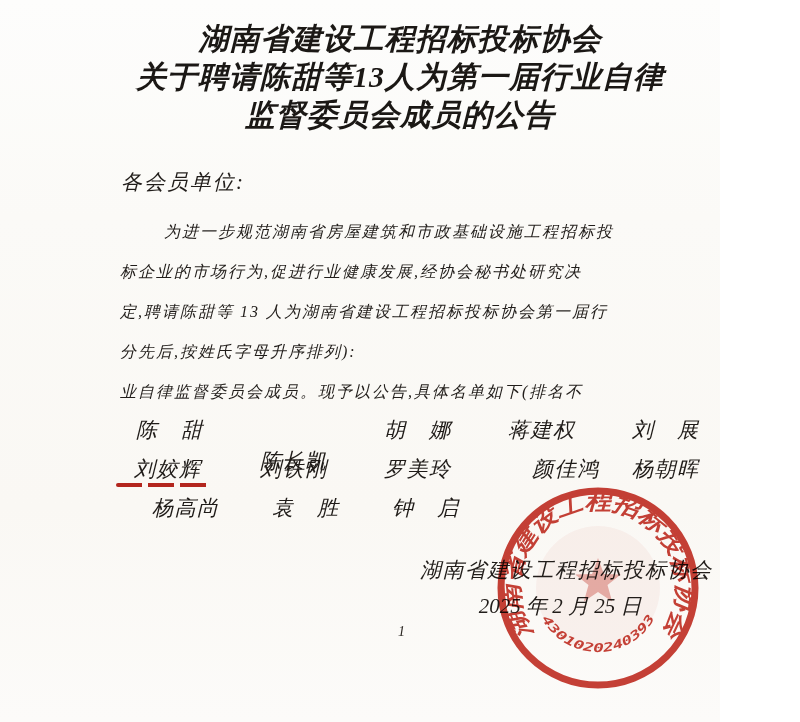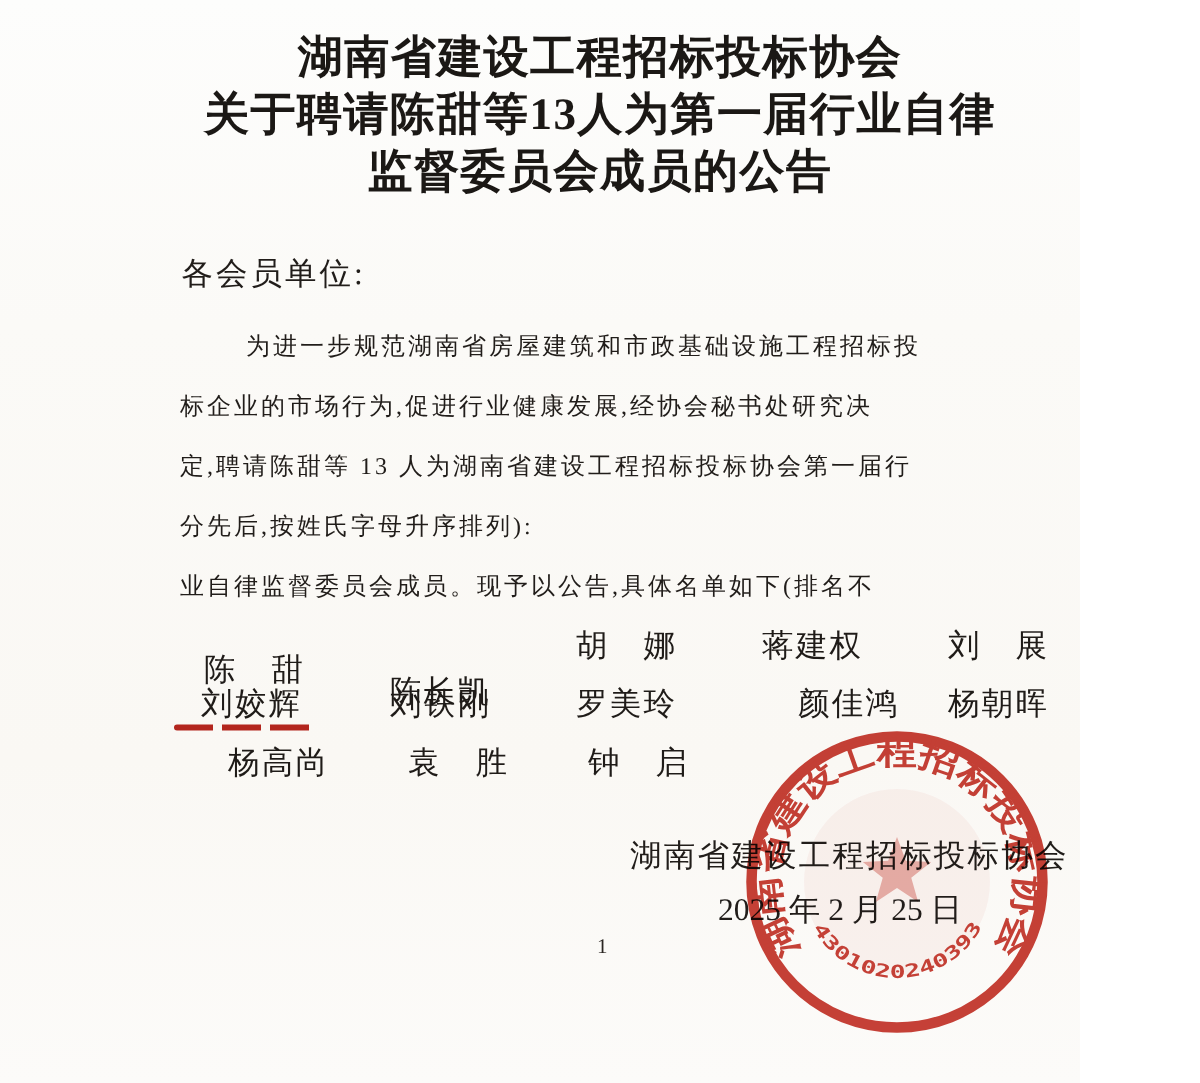--- a/index.html
+++ b/index.html
@@ -6,20 +6,21 @@
   body{
     width:800px;height:722px;
     background:#ffffff;
     font-family:"Liberation Serif","DejaVu Serif",serif;
     position:relative;
     overflow:hidden;
   }
   .page{
     position:absolute;left:0;top:0;width:720px;height:722px;
     background:linear-gradient(180deg,#fdfdfc 0%,#fbfaf7 30%,#faf8f4 70%,#fcfbf9 100%);
+    font-style:italic;
   }
   
   .title-block{position:absolute;left:0;top:20px;width:800px;text-align:center;}
   .title-line{
     font-size:30px;font-weight:bold;color:#1b1815;
     line-height:38px;letter-spacing:1px;
   }
   
   .salutation{
     position:absolute;left:121px;top:168px;
@@ -75,21 +76,21 @@
   <div class="salutation">各会员单位:</div>
 
   <div class="body-block">
     <div class="body-line indent">为进一步规范湖南省房屋建筑和市政基础设施工程招标投</div>
     <div class="body-line">标企业的市场行为,促进行业健康发展,经协会秘书处研究决</div>
     <div class="body-line">定,聘请陈甜等 13 人为湖南省建设工程招标投标协会第一届行</div>
     <div class="body-line">分先后,按姓氏字母升序排列):</div>
     <div class="body-line">业自律监督委员会成员。现予以公告,具体名单如下(排名不</div>
   </div>
 
-  <div class="name-cell" style="left:136px;top:432px;">陈　甜</div>
+  <div class="name-cell" style="left:136px;top:416px;">陈　甜</div>
   <div class="name-cell" style="left:260px;top:404px;margin-top:43px;">陈长凯</div>
   <div class="name-cell" style="left:384px;top:416px;">胡　娜</div>
   <div class="name-cell" style="left:508px;top:416px;text-align:center;">蒋建权</div>
   <div class="name-cell" style="left:632px;top:416px;">刘　展</div>
 
   <div class="name-cell" style="left:134px;top:455px;">刘姣辉</div>
   <div class="name-cell" style="left:260px;top:455px;">刘铁刚</div>
   <div class="name-cell" style="left:384px;top:455px;">罗美玲</div>
   <div class="name-cell" style="left:532px;top:455px;">颜佳鸿</div>
   <div class="name-cell" style="left:632px;top:455px;">杨朝晖</div>

